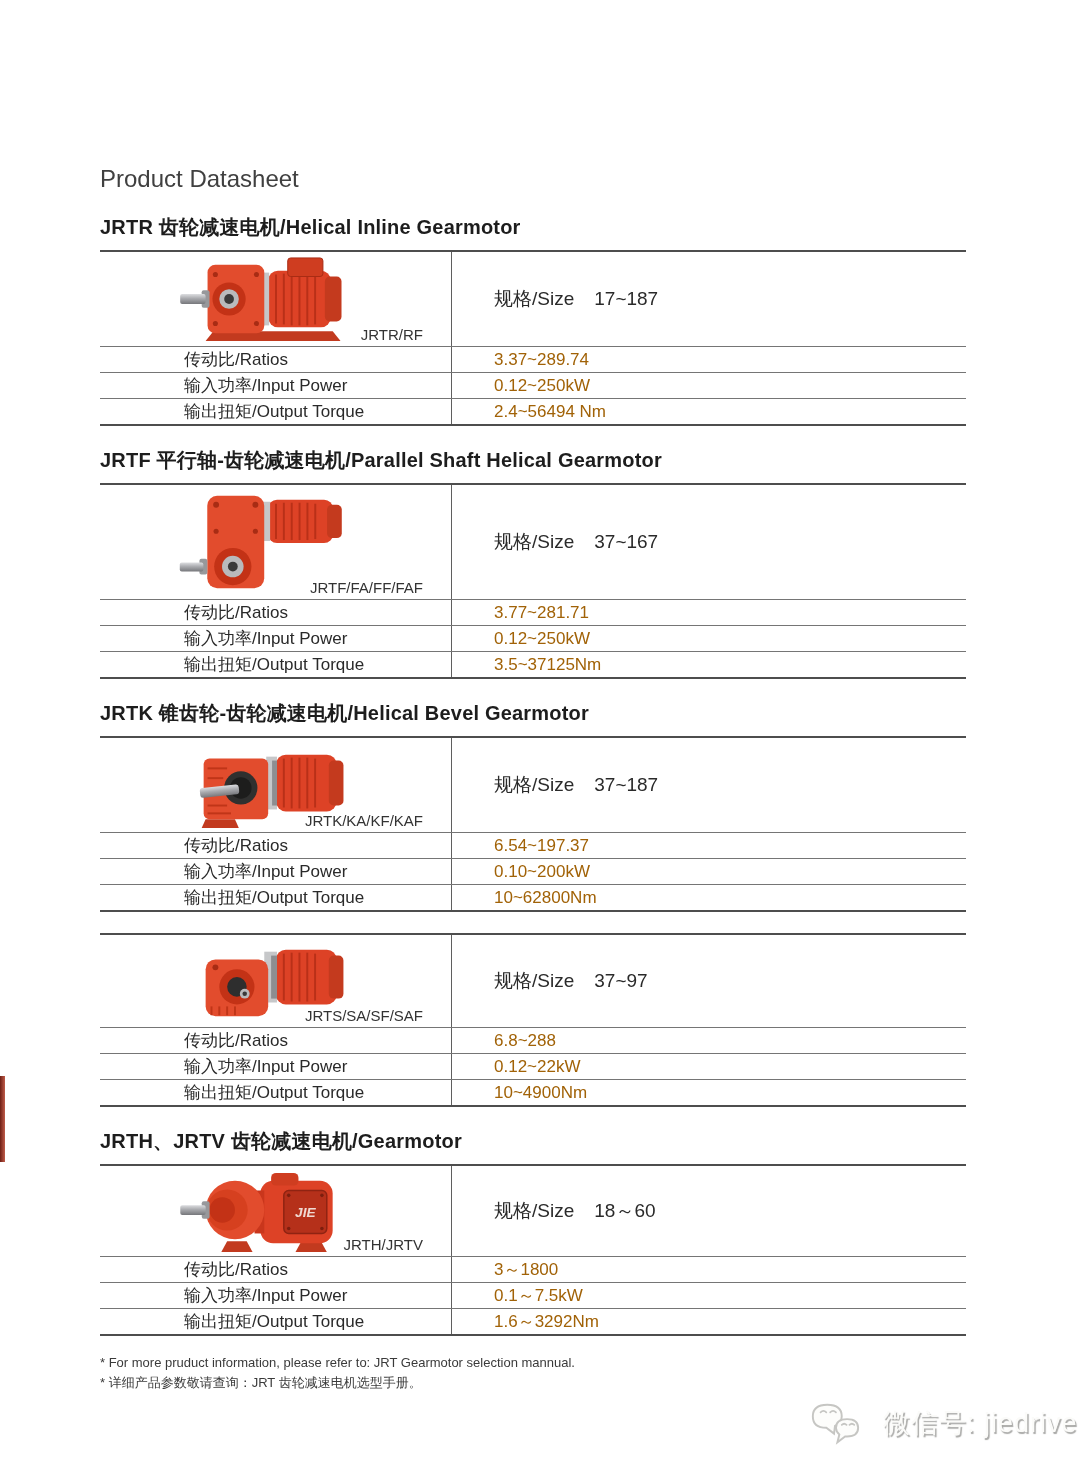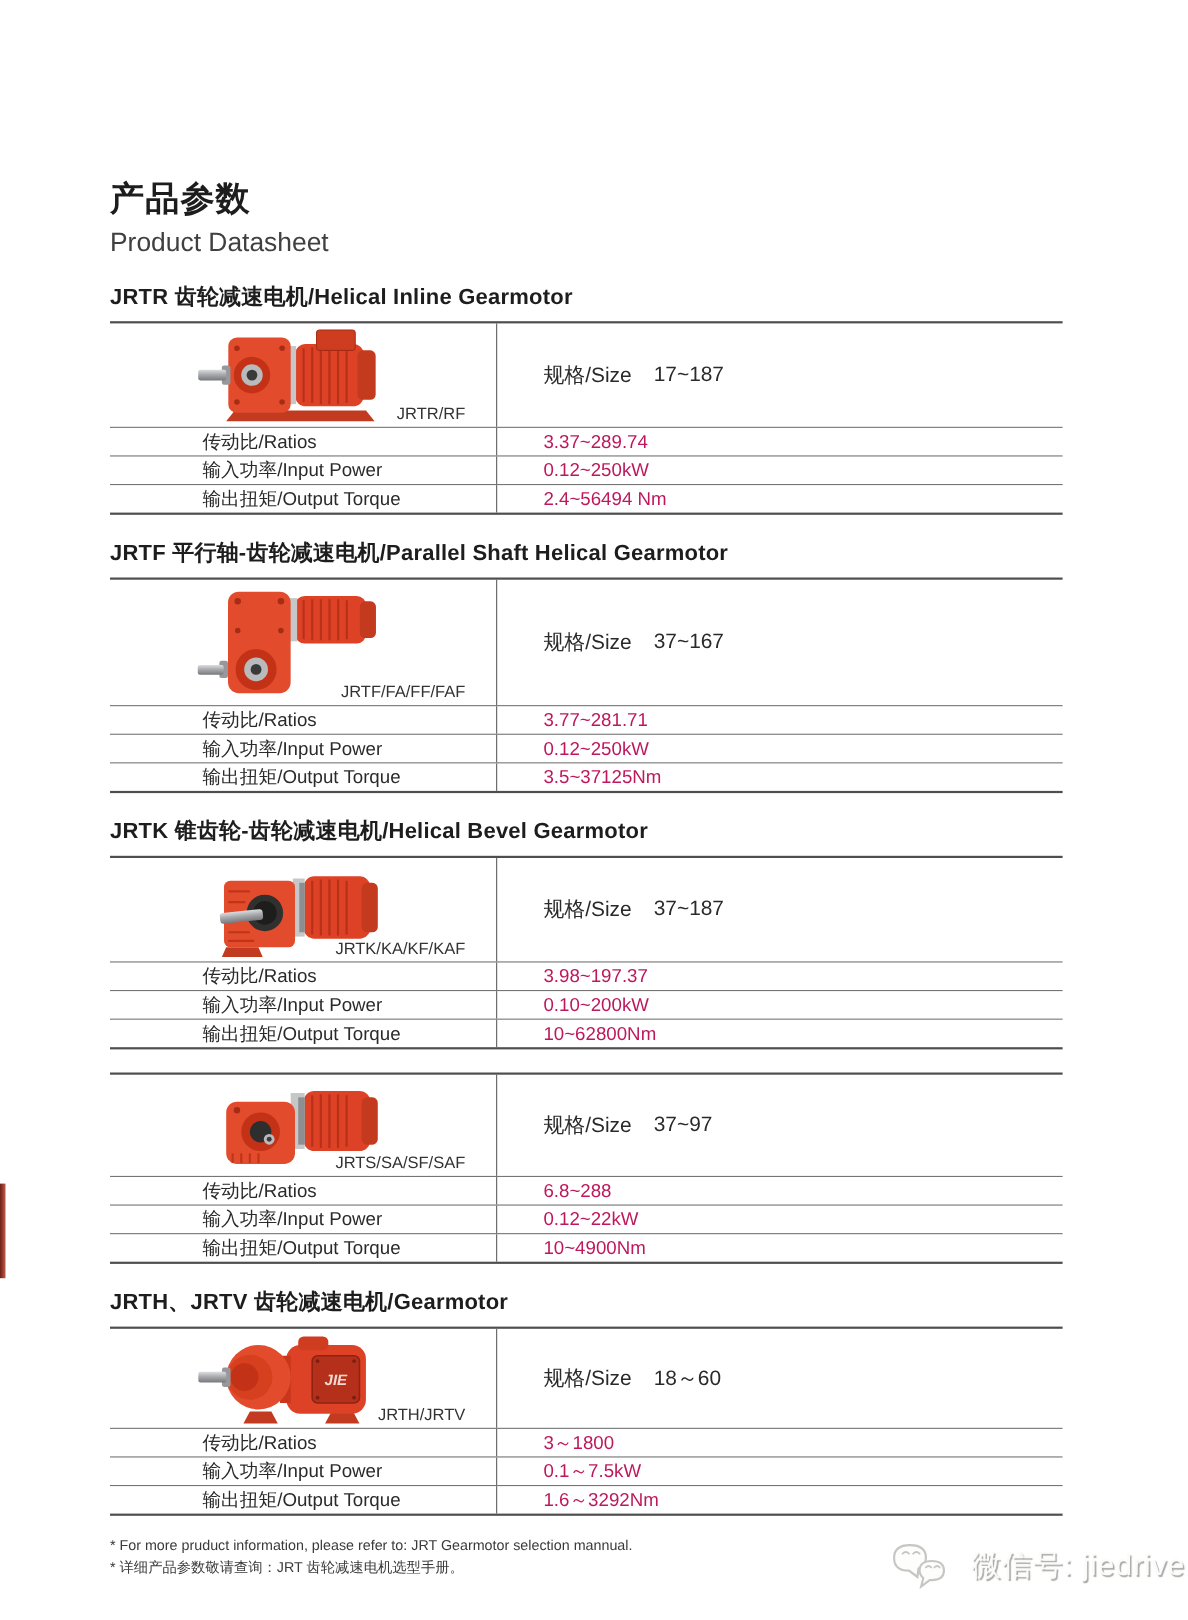--- a/index.html
+++ b/index.html
@@ -20,21 +20,21 @@
   .cell { overflow:hidden; }
   .cell.left { width:352px; border-right:1px solid #5f5f5f; position:relative; }
   .cell.right { flex:1; }
   .img-cell { display:flex; align-items:center; justify-content:center; }
   .model-caption { position:absolute; right:28px; bottom:3px; font-size:15px; color:#333; }
   .size-cell { display:flex; align-items:center; padding-left:42px; font-size:19px; color:#2a2a2a; }
   .size-val { margin-left:20px; }
   .data-row { height:26px; }
   .data-row .cell { display:flex; align-items:center; }
   .lbl { padding-left:84px; font-size:17px; color:#2a2a2a;text-align:center; }
-  .val { padding-left:42px; font-size:17px; color:#be185d; }
+  .val { padding-left:42px; font-size:17px; color:#a16207; }
   .h94 { height:94px; } .h114 { height:114px; } .h92 { height:92px; } .h90 { height:90px; }
   .footnotes { margin-top:17px; font-size:13px; line-height:1.5; color:#3a3a3a; }
   .watermark { position:absolute; left:808px; top:1400px; display:flex; align-items:center; gap:21px; }
   .watermark-text {
     font-size:27px; color:#fbfbf9;
     text-shadow:1.5px 1.5px 1px #a9a9a7, -0.5px -0.5px 1px #ffffff;
     letter-spacing:1px; white-space:nowrap;
   }
   .edge-stripe { position:absolute; left:0; top:1076px; width:5px; height:86px;
     background:linear-gradient(to right,#6e1f15,#c05b49); }
@@ -49,21 +49,20 @@
     <linearGradient id="shaft-grad" x1="0" y1="0" x2="0" y2="1">
       <stop offset="0" stop-color="#dcdde0"></stop>
       <stop offset="0.45" stop-color="#a9aaae"></stop>
       <stop offset="1" stop-color="#77787c"></stop>
     </linearGradient>
   </defs>
 </svg>
 
 <div class="content">
 
-  <div class="page-title-zh">产品参数</div>
   <div class="page-title-en">Product Datasheet</div>
 
   <div class="section">
     <div class="section-heading">JRTR 齿轮减速电机/Helical Inline Gearmotor</div>
     <div class="tbl">
       <div class="row">
         <div class="cell left img-cell h94">
           <svg width="198" height="88" viewBox="0 0 200 90">
             <path d="M36 78 L158 78 L166 88 L28 88 Z" fill="#c23a1f"></path>
             <rect x="92" y="16" width="64" height="58" rx="10" fill="#dd4226"></rect>
@@ -194,21 +193,21 @@
           </svg>
           <span class="model-caption">JRTK/KA/KF/KAF</span>
         </div>
         <div class="cell right size-cell">
           <span>规格/Size</span>
           <span class="size-val">37~187</span>
         </div>
       </div>
       <div class="row data-row">
         <div class="cell left lbl">传动比/Ratios</div>
-        <div class="cell right val">3.98~197.37</div>
+        <div class="cell right val">6.54~197.37</div>
       </div>
       <div class="row data-row">
         <div class="cell left lbl">输入功率/Input Power</div>
         <div class="cell right val">0.10~200kW</div>
       </div>
       <div class="row data-row">
         <div class="cell left lbl">输出扭矩/Output Torque</div>
         <div class="cell right val">10~62800Nm</div>
       </div>
     </div>

